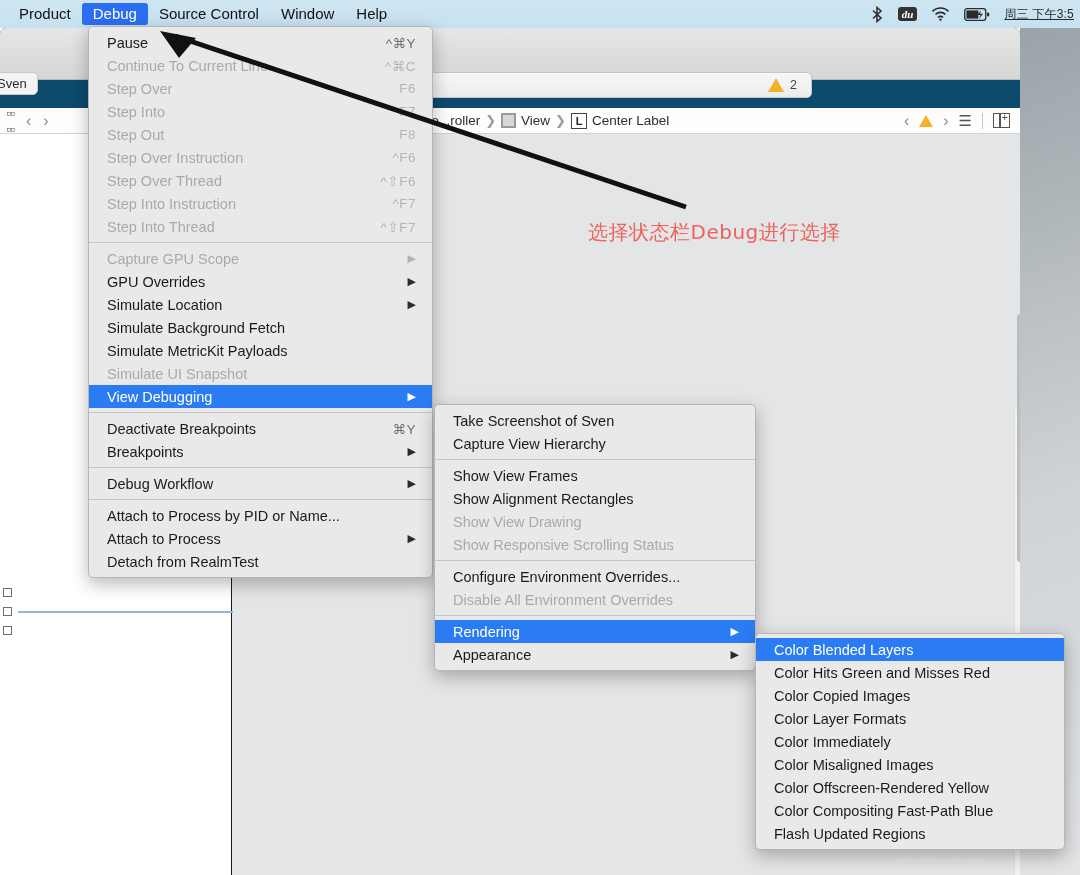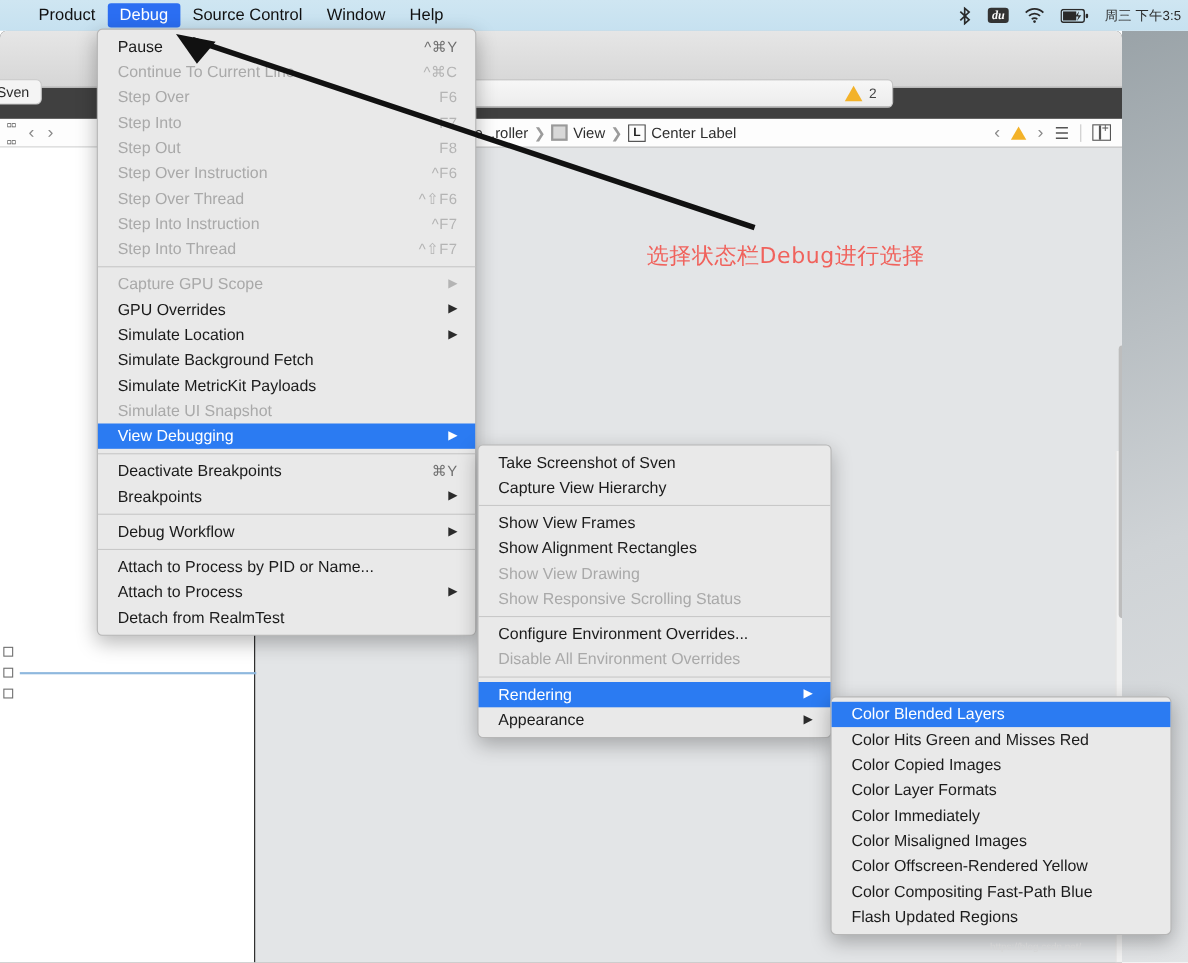--- a/index.html
+++ b/index.html
@@ -11,42 +11,42 @@
   }
   #root { position: relative; width: 1080px; height: 875px; }
 
   
   .menubar {
     position: absolute; left: 0; top: 0; width: 1080px; height: 28px;
     background: linear-gradient(#cfe6f2, #c6e1f0);
     display: flex; align-items: center;
     font-size: 15px; color: #111;
   }
-  .menubar-left { display: flex; align-items: center; height: 28px; padding-left: 24px; }
+  .menubar-left { display: flex; align-items: center; height: 28px; padding-left: 8px; }
   .menu-title {
     padding: 3px 11px; height: 22px; line-height: 16px;
     border-radius: 3px; white-space: nowrap;
   }
   .menu-title.active { background: #2b6ef2; color: #fff; }
   .menubar-right {
     margin-left: auto; display: flex; align-items: center; gap: 14px;
-    padding-right: 6px; font-size: 14px; color: #2a2a2a;
+    padding-right: 6px; font-size: 14px; color: #2a2a2a; text-decoration: underline;
   }
   .status-icon { display: inline-flex; align-items: center; justify-content: center; }
   .du-badge {
     background: #333; color: #fff; font-style: italic; font-weight: bold;
     font-size: 11px; padding: 1px 4px; border-radius: 3px;
     font-family: "Liberation Serif", serif;
   }
   .clock { font-size: 12px; letter-spacing: .2px; }
 
   
   .xcode-window {
     position: absolute; left: 0; top: 28px; width: 1020px; height: 847px;
-    background: #404040;
+    background: #0c4a6e;
     border-top-left-radius: 6px; border-top-right-radius: 6px;
     overflow: hidden;
   }
   .desktop-bg {
     position: absolute; left: 1020px; top: 28px; width: 60px; height: 847px;
     background: linear-gradient(160deg, #9aa3a8, #cfd3d6 55%, #e2e4e6);
   }
   .toolbar {
     position: absolute; left: 0; top: 0; width: 1020px; height: 52px;
     background: linear-gradient(#e6e6e6, #d6d6d6);

